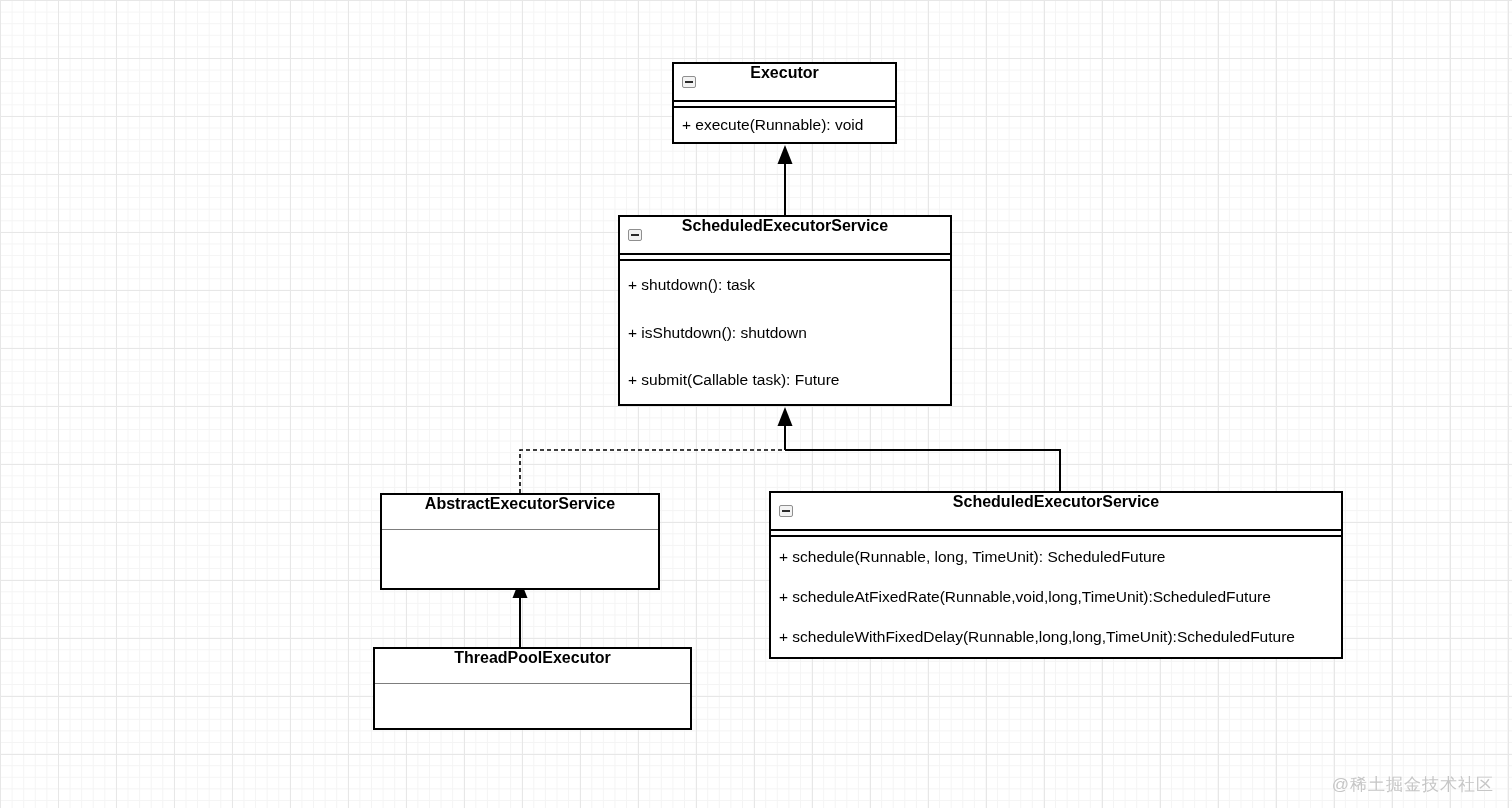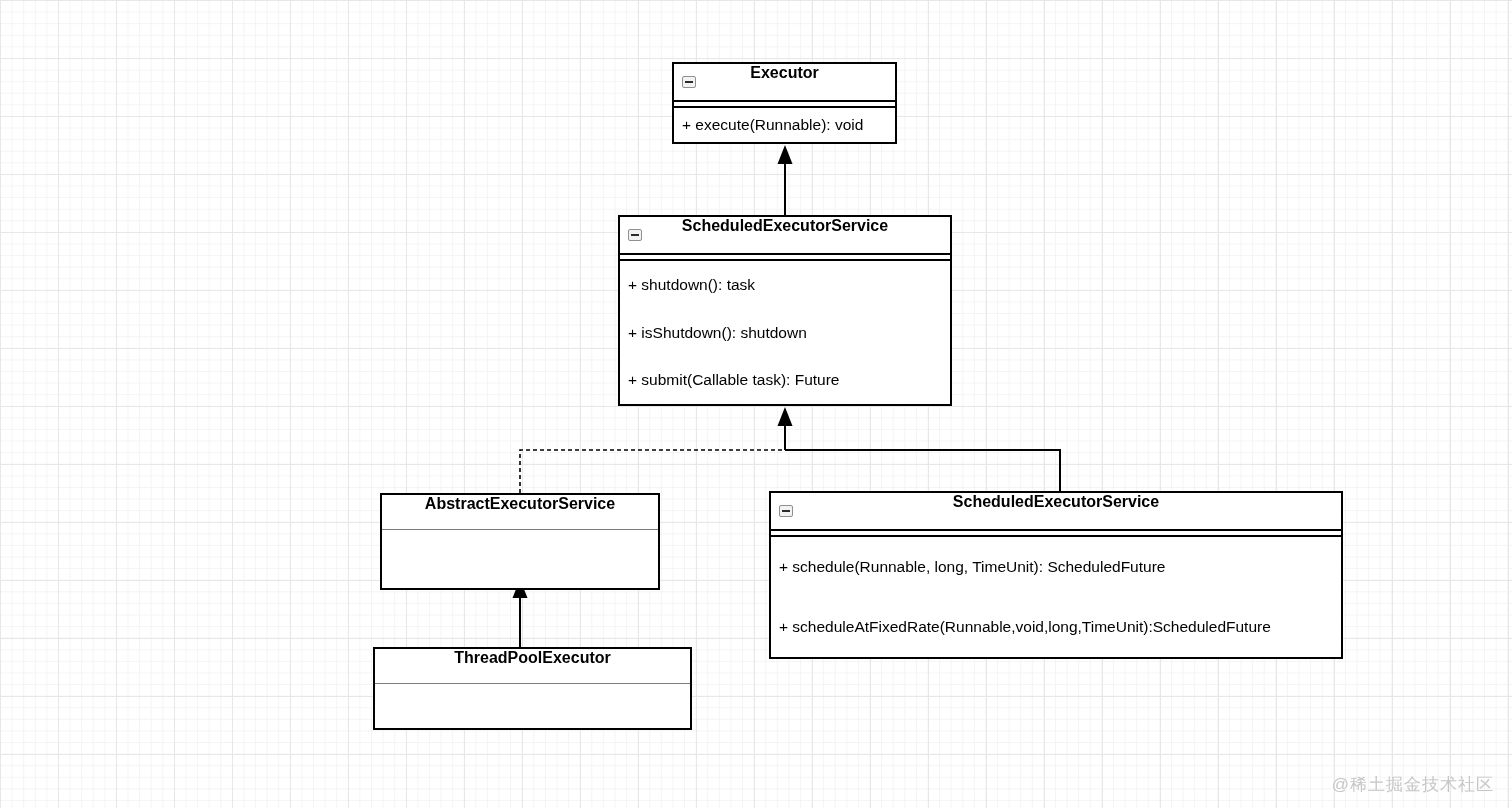--- a/index.html
+++ b/index.html
@@ -179,17 +179,18 @@
     <div class="title-row">
       <span class="collapse">
           <span class="minus"></span>
         </span>
       <span class="title-text">ScheduledExecutorService</span>
     </div>
     <div class="sep-double"></div>
     <div class="class-body">
       <div class="method-row">+ schedule(Runnable, long, TimeUnit): ScheduledFuture</div>
       <div class="method-row">+ scheduleAtFixedRate(Runnable,void,long,TimeUnit):ScheduledFuture</div>
+      <div class="method-row">+ scheduleWithFixedDelay(Runnable,long,long,TimeUnit):ScheduledFuture</div>
     </div>
   </div>
 
   <div class="watermark">@稀土掘金技术社区</div>
 </div>
 
 </body></html>

